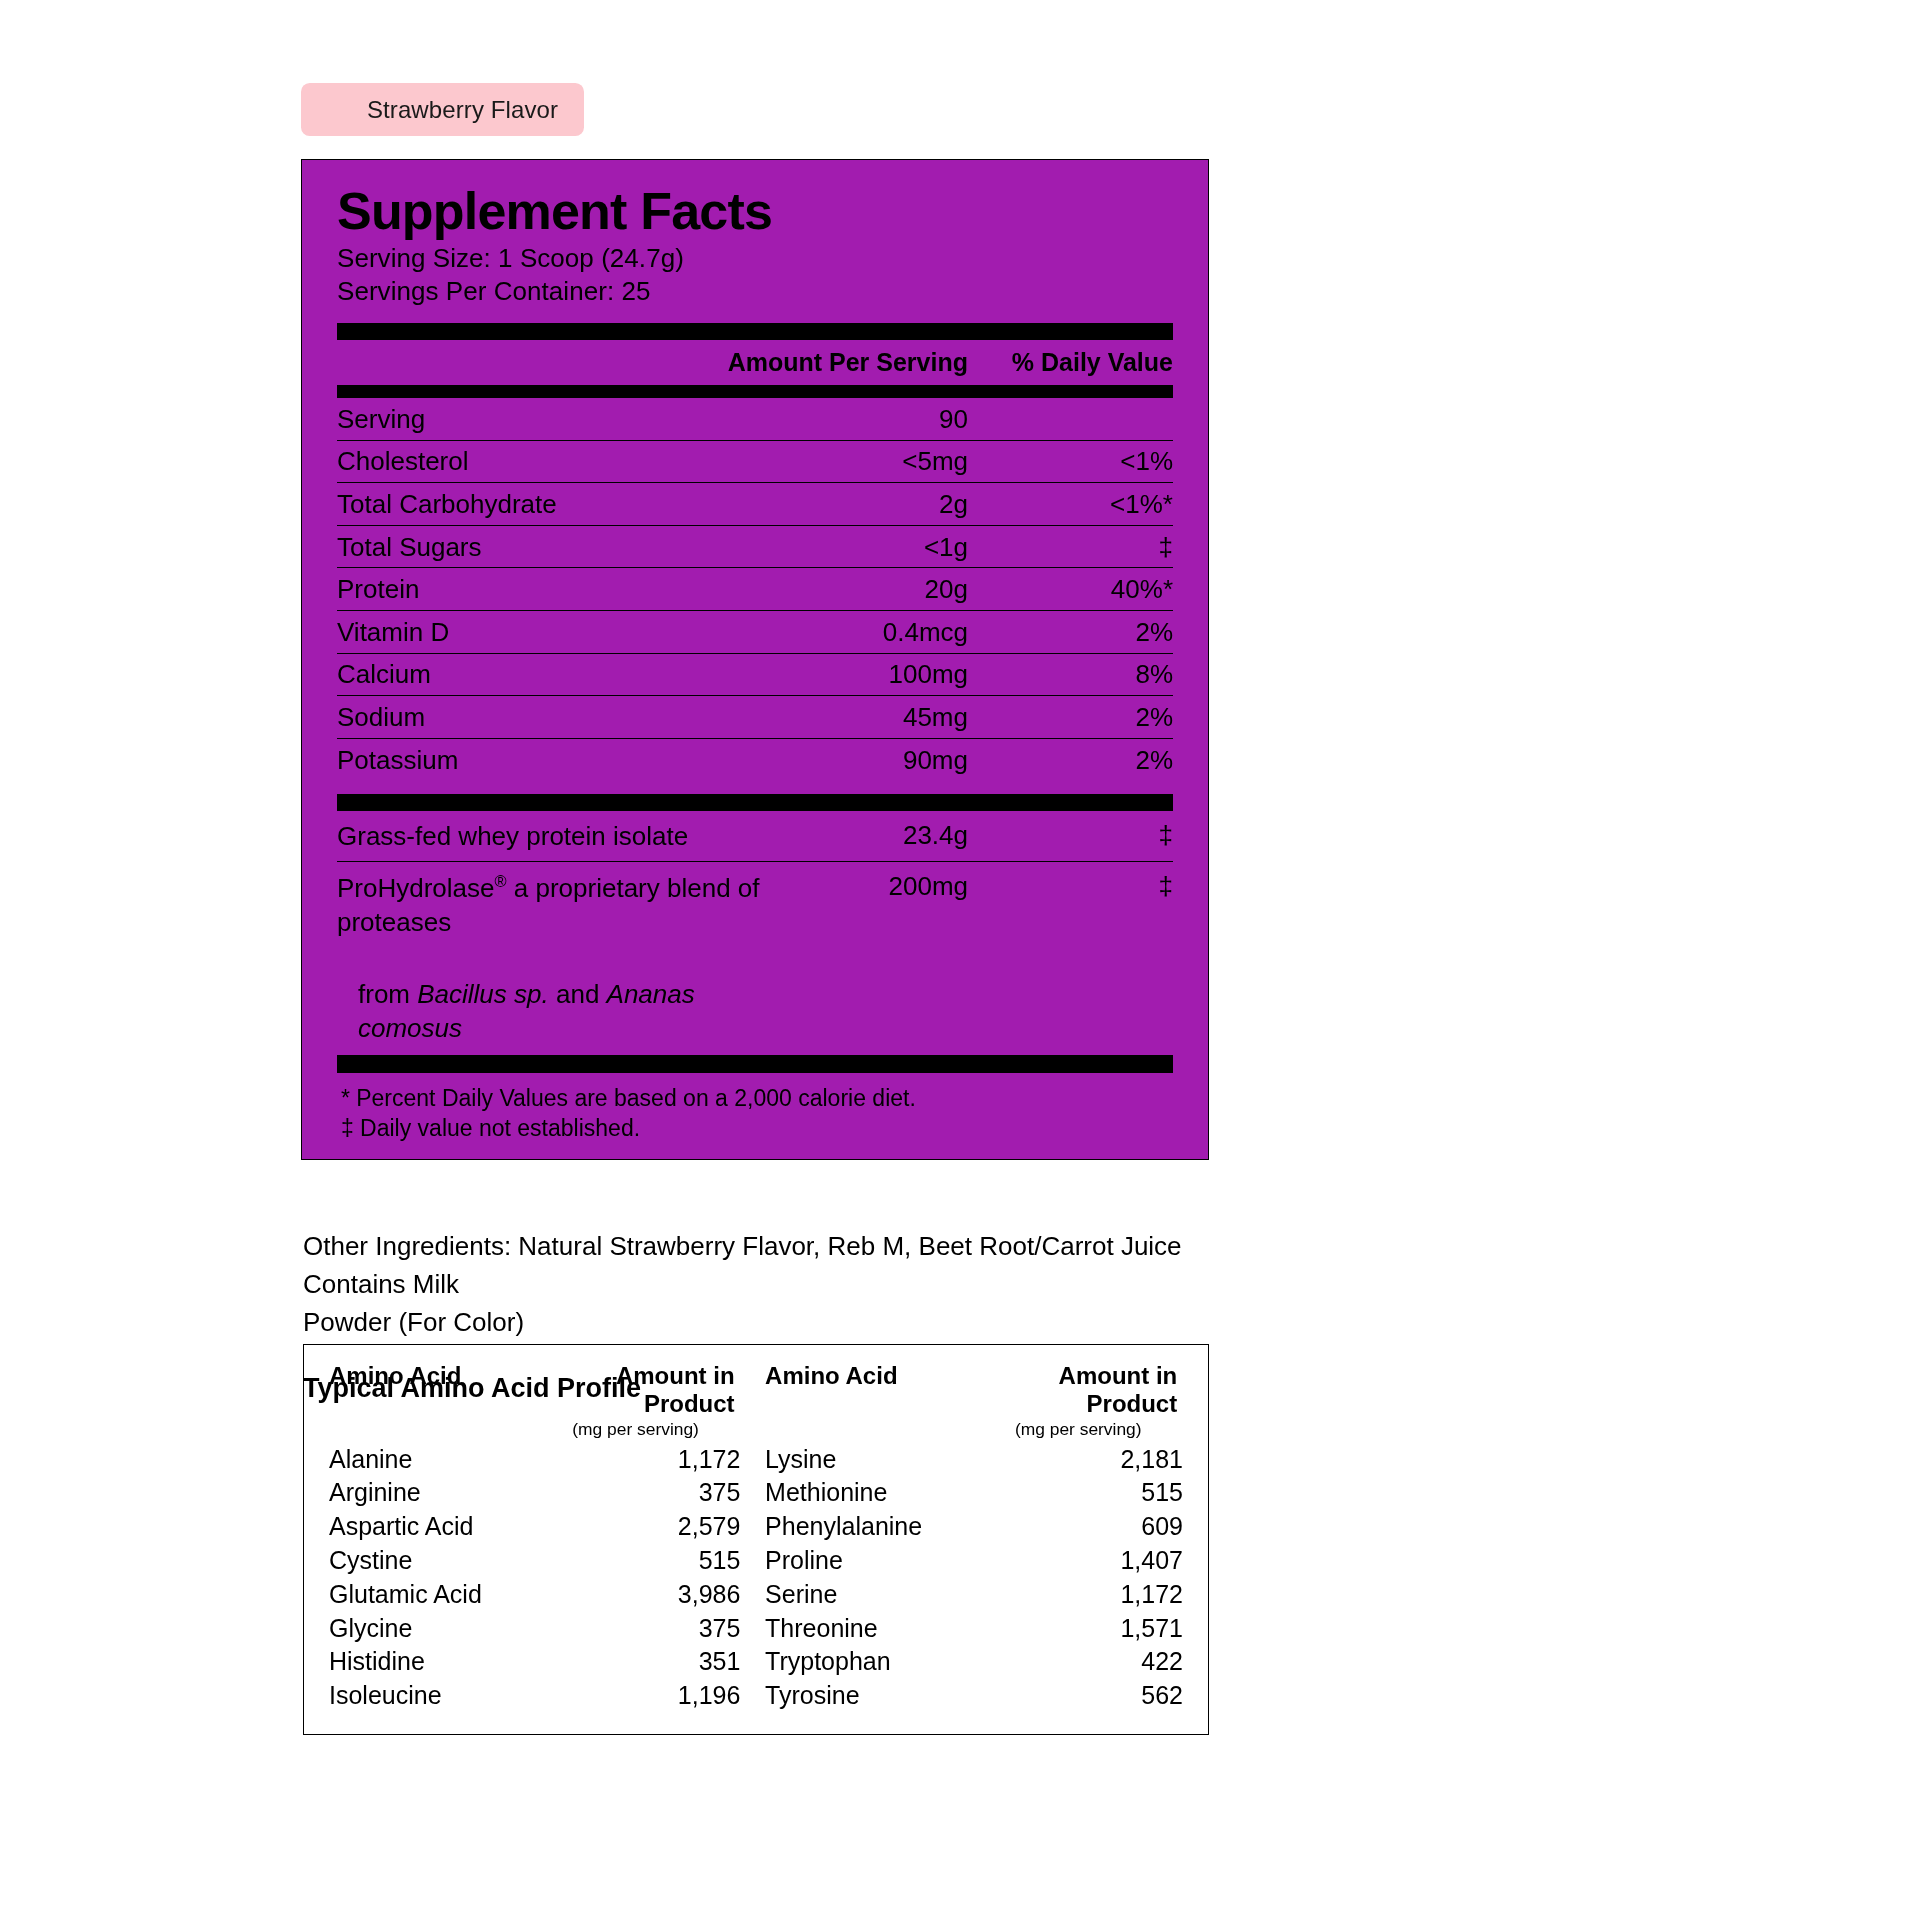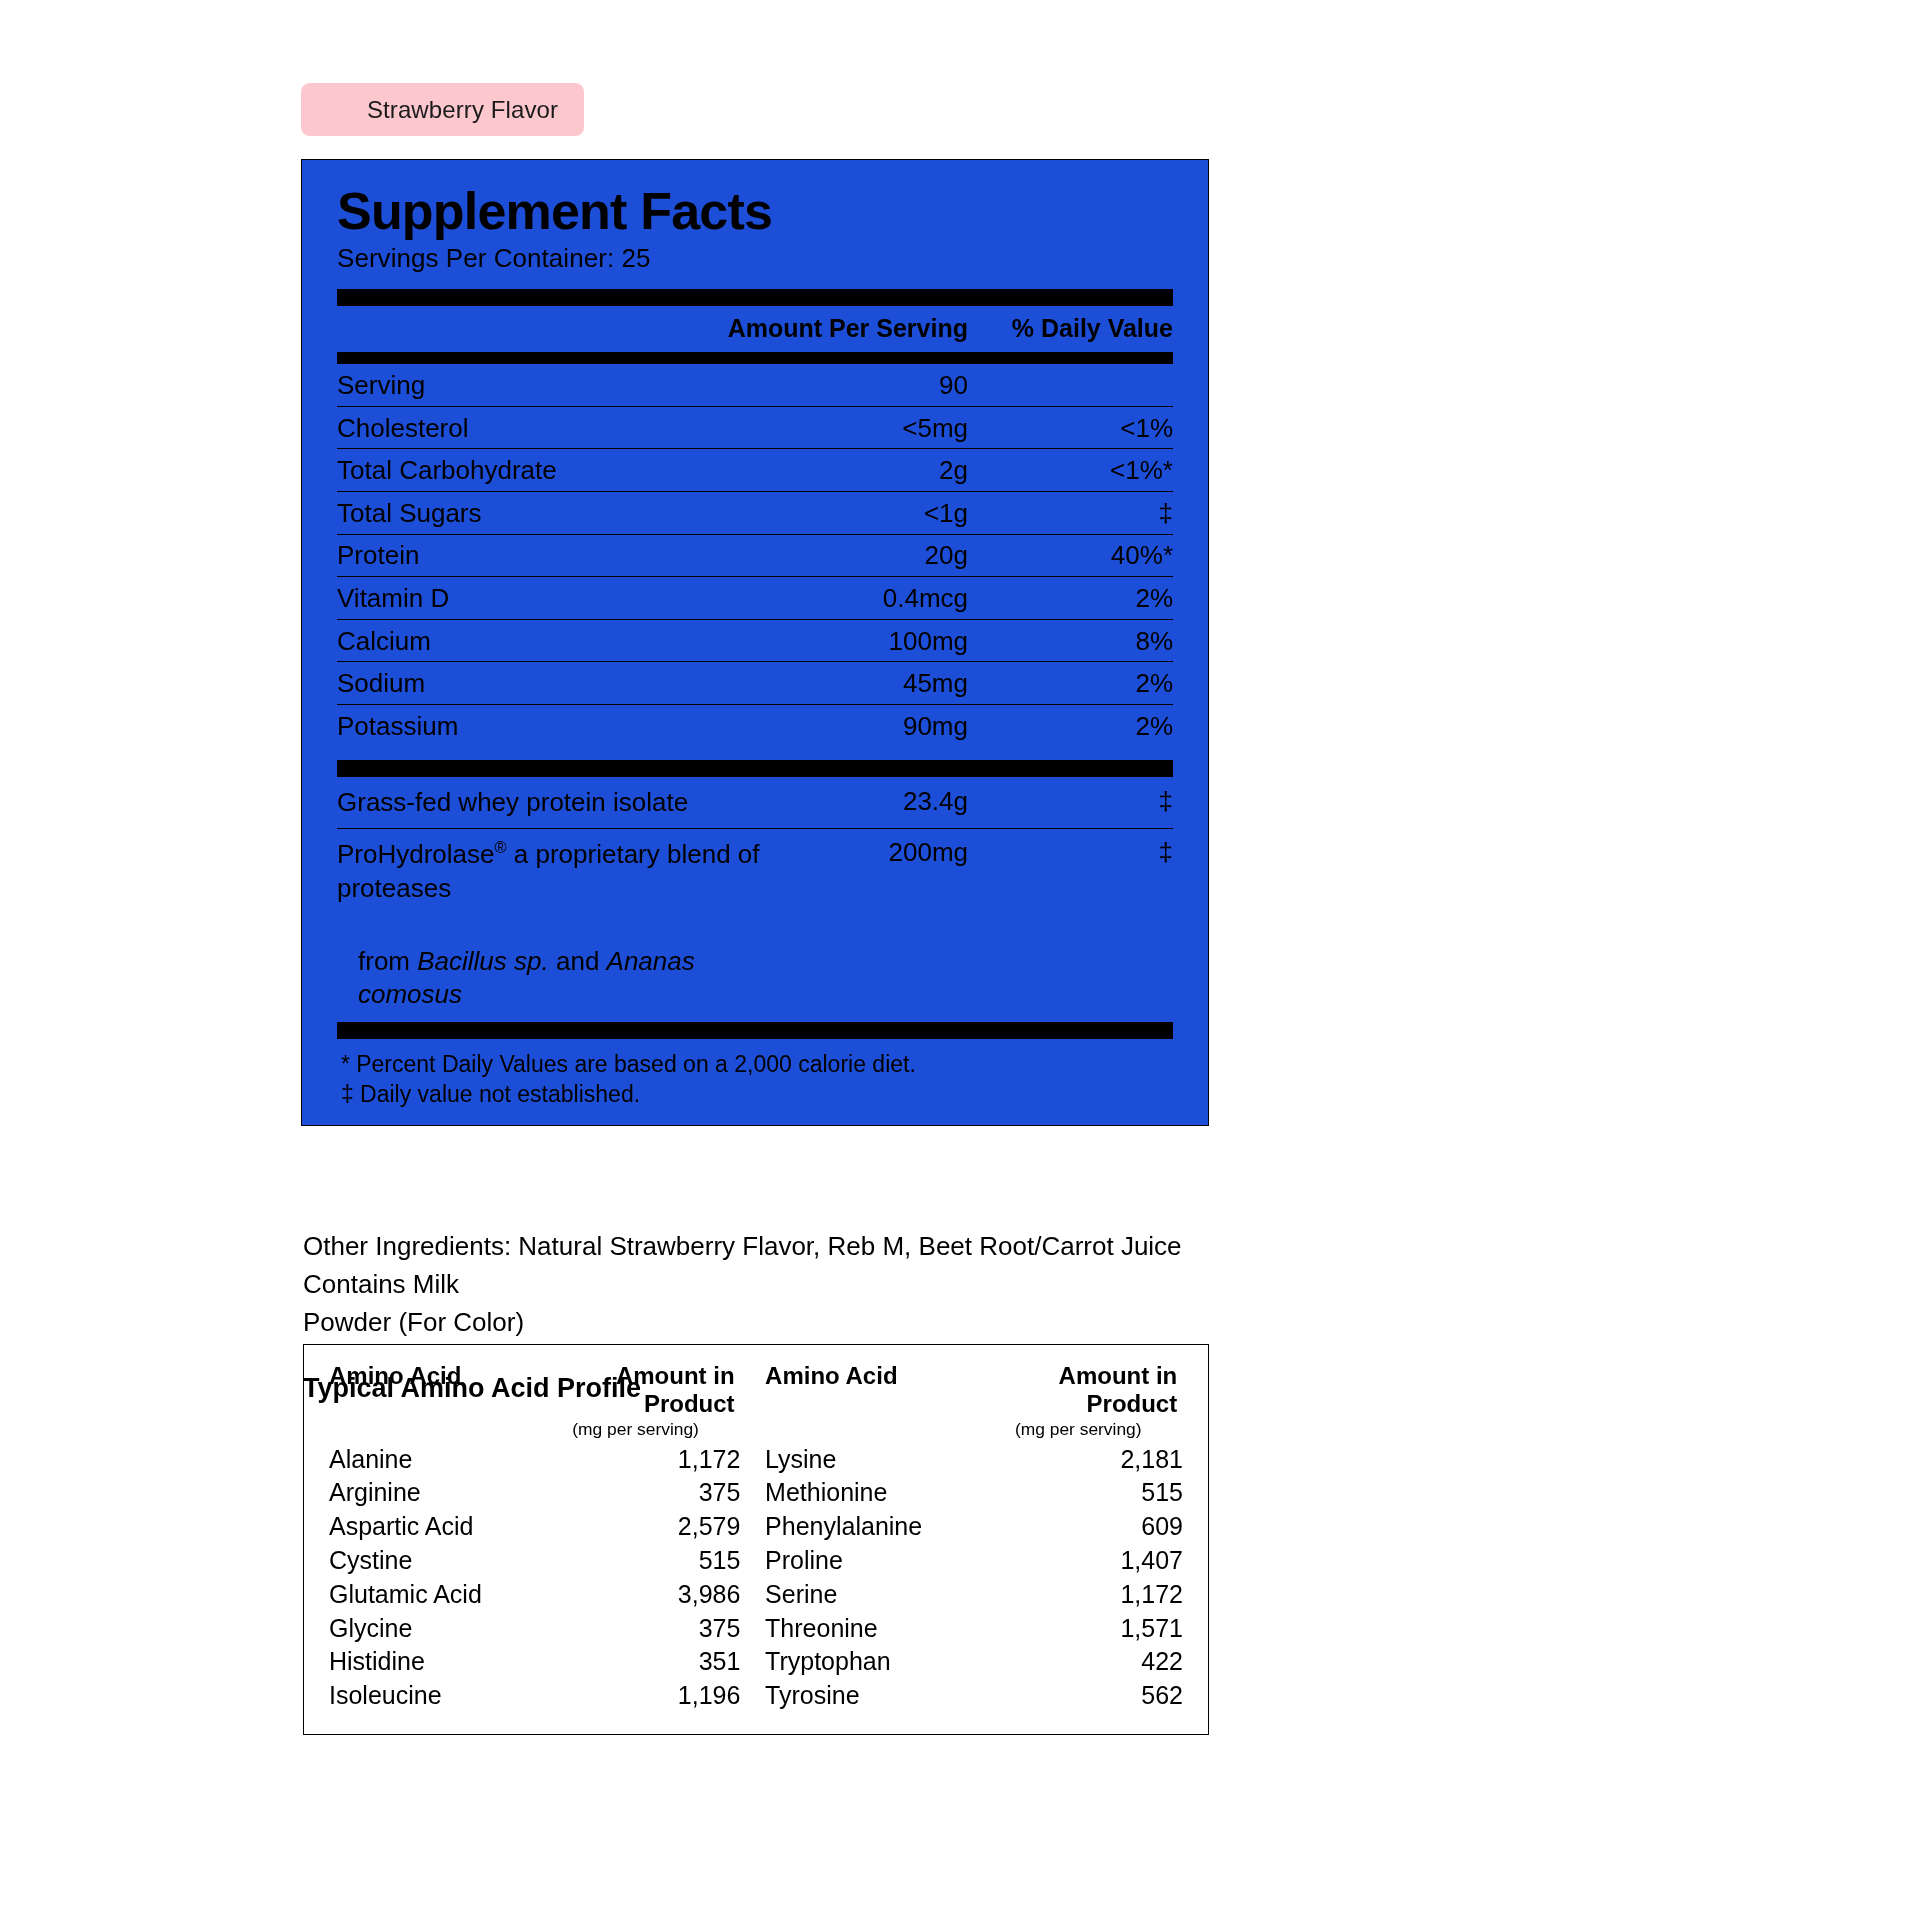--- a/index.html
+++ b/index.html
@@ -22,21 +22,21 @@
     display: flex; align-items: center; justify-content: center; padding-left: 40px;
   }
   .flavor-badge span { font-size: 24px; color: #1a1a1a; letter-spacing: 0.1px; }
 
   
   .sf-panel {
     position: absolute;
     left: 301px; top: 159px;
     width: 908px;
     border: 1.9px solid #000;
-    background: #1d4ed8;
+    background: #a21caf;
     padding: 13.5px 35px 15.4px 35px;
   }
   .sf-title {
     font-size: 52px; font-weight: bold; letter-spacing: -0.8px;
     line-height: 1.16; margin-top: 7.7px;
   }
   .sf-sub { font-size: 26px; line-height: 1.30; letter-spacing: 0.05px; }
 
   .bar-thick { height: 17.4px; background: #000; margin-top: 13.5px; }
   .bar-mid   { height: 12.6px; background: #000; }
@@ -114,20 +114,21 @@
 <body>
 
 <div class="page">
 
   <div class="flavor-badge">
     <span>Strawberry Flavor</span>
   </div>
 
   <div class="sf-panel">
     <div class="sf-title">Supplement Facts</div>
+    <div class="sf-sub">Serving Size: 1 Scoop (24.7g)</div>
     <div class="sf-sub">Servings Per Container: 25</div>
 
     <div class="bar-thick"></div>
 
     <div class="hdr-row">
       <div class="hdr-amt">Amount Per Serving</div>
       <div class="hdr-dv">% Daily Value</div>
     </div>
 
     <div class="bar-mid"></div>

